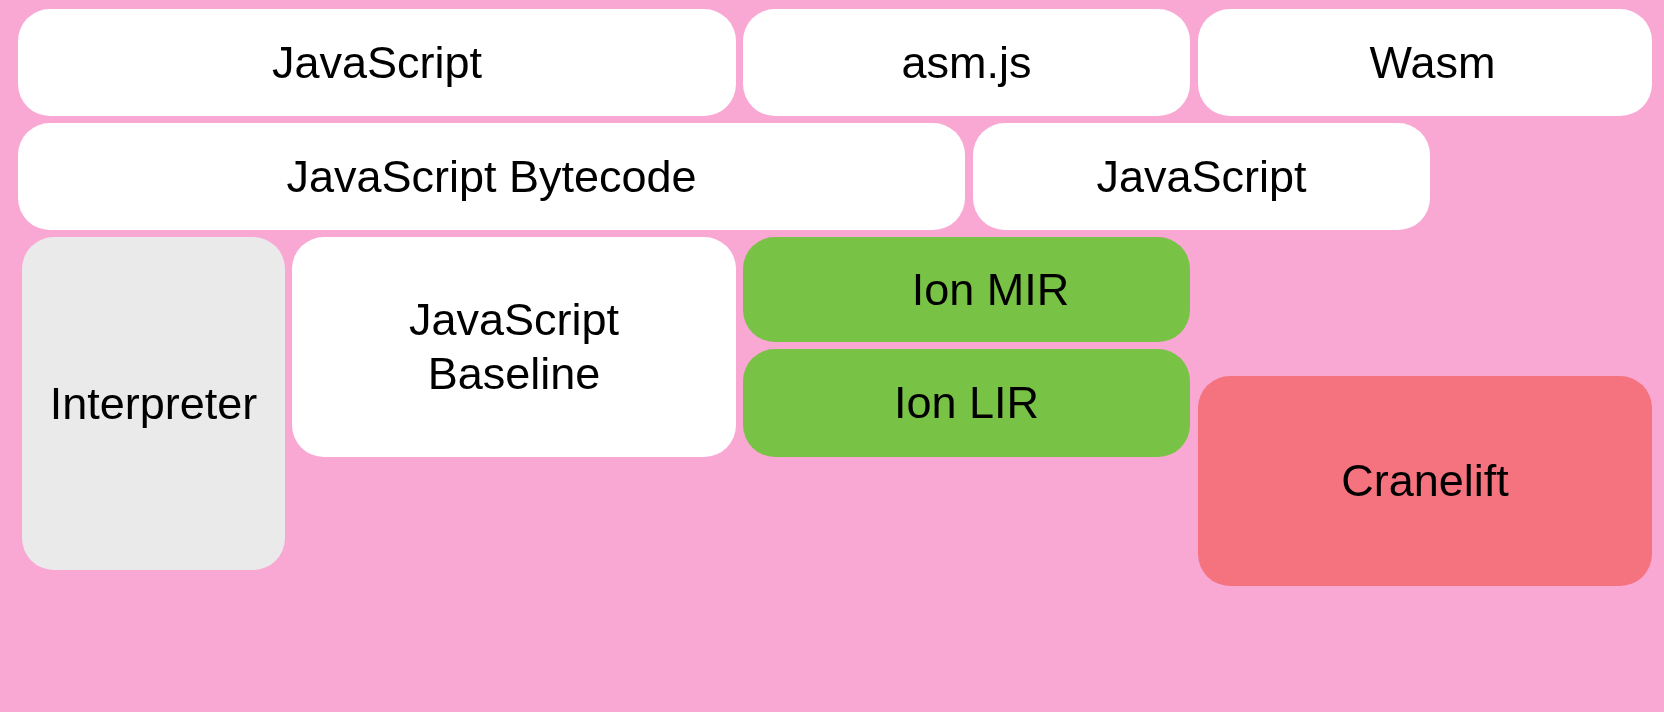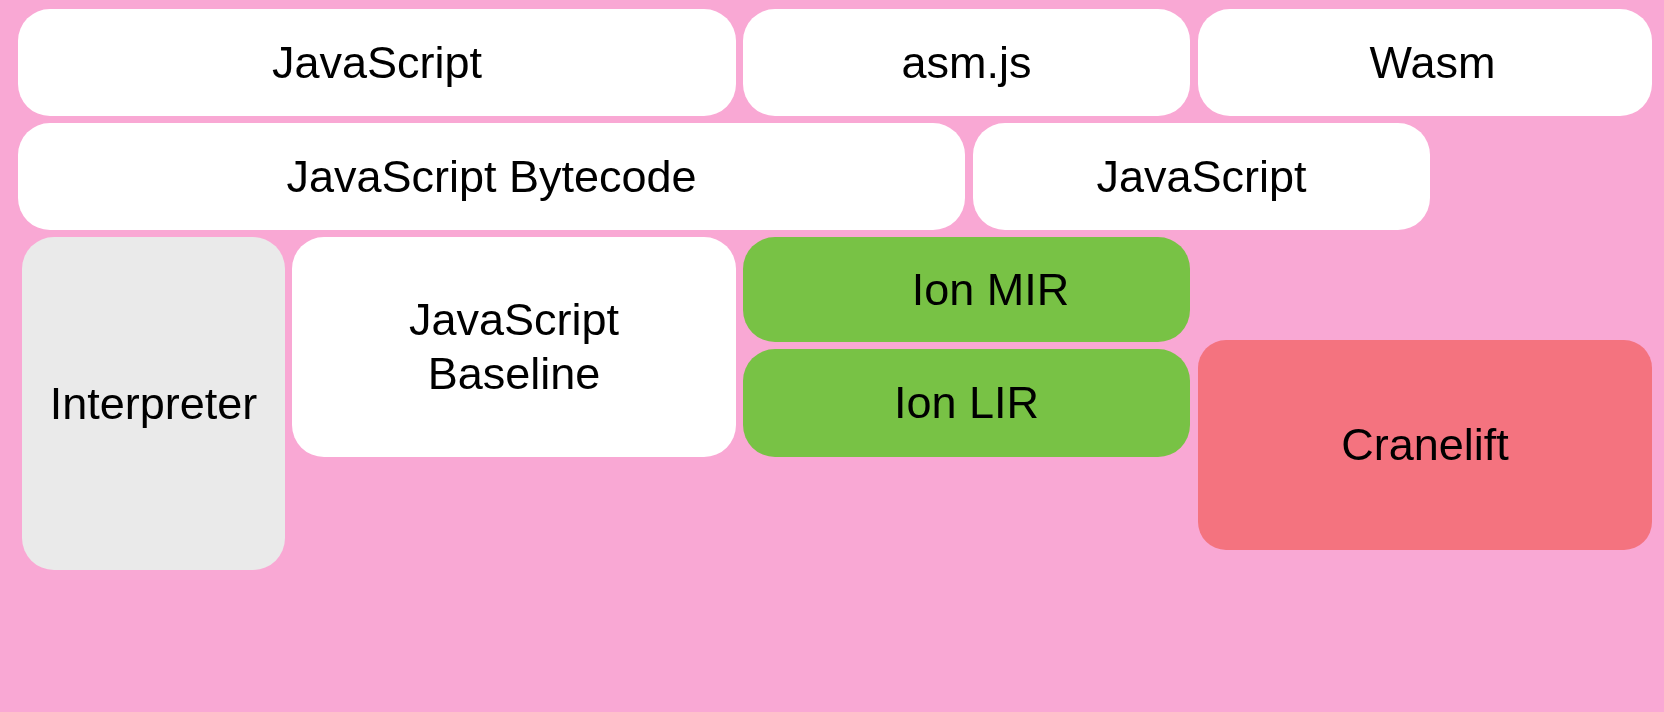--- a/index.html
+++ b/index.html
@@ -34,21 +34,21 @@
   #box-asmjs               { left: 743px;  top: 9px;   width: 447px;  height: 107px; }
   #box-wasm                { left: 1198px; top: 9px;   width: 454px;  height: 107px; padding-left: 15px; }
   
   #box-javascript-bytecode { left: 18px;   top: 123px; width: 947px;  height: 107px; }
   #box-baldrmonkey         { left: 973px;  top: 123px; width: 457px;  height: 107px; }
   
   #box-interpreter         { left: 22px;   top: 237px; width: 263px;  height: 333px; }
   #box-javascript-baseline { left: 292px;  top: 237px; width: 444px;  height: 220px; }
   #box-ion-mir             { left: 743px;  top: 237px; width: 447px;  height: 105px; padding-left: 48px; }
   #box-ion-lir             { left: 743px;  top: 349px; width: 447px;  height: 108px; }
-  #box-cranelift           { left: 1198px; top: 340px; width: 454px;  height: 210px; border-radius: 28px; }
+  #box-cranelift           { left: 1198px; top: 376px; width: 454px;  height: 210px; }
   
   #box-macro-assembler     { left: 292px;  top: 463px; width: 898px;  height: 107px; }
   #box-native-machine-code { left: 292px;  top: 575px; width: 1360px; height: 110px; }
 </style>
 </head>
 <body>
 
 <div id="stage">
   <div class="box" id="box-javascript" style="background-color: rgb(255, 255, 255);">JavaScript</div>
 

